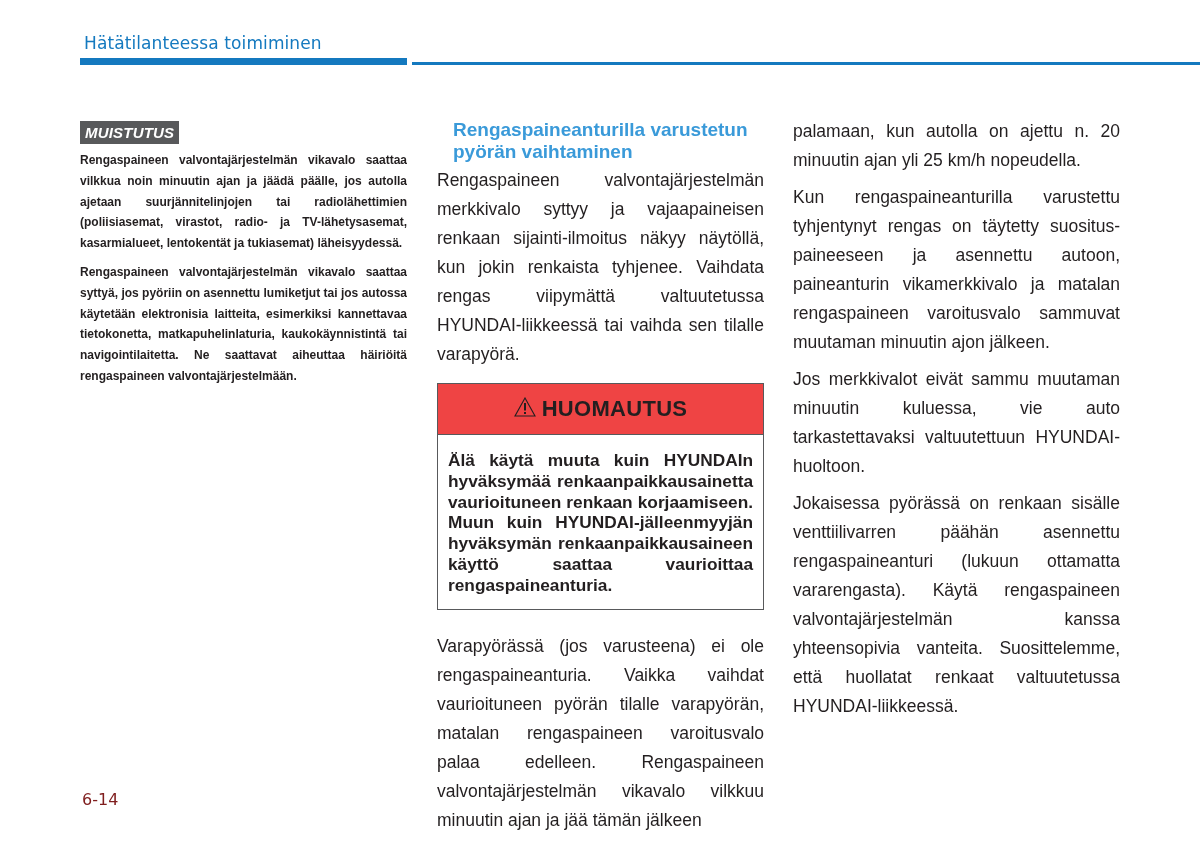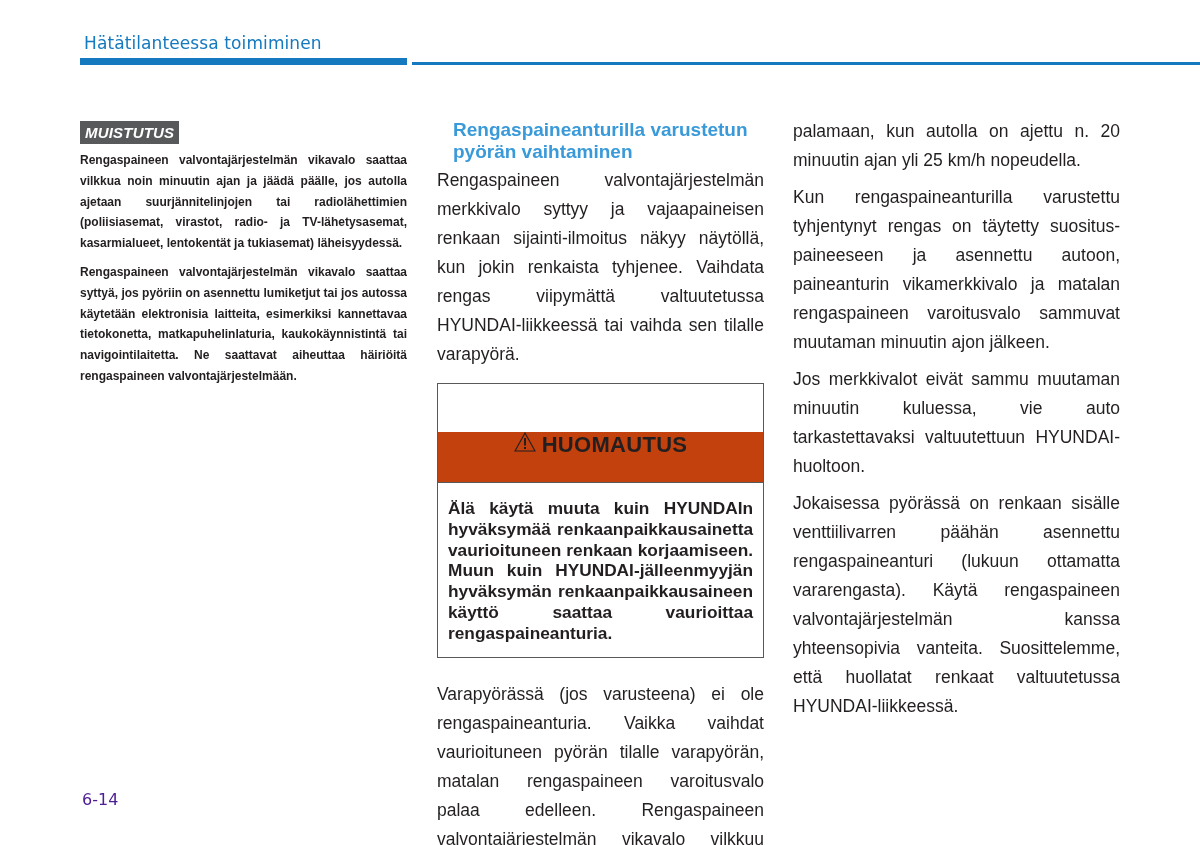--- a/index.html
+++ b/index.html
@@ -29,28 +29,28 @@
   p { margin: 0; text-align: justify; }
   .bold-p { font-weight: bold; font-size: 12px; line-height: 20.8px; margin-bottom: 8px; }
   .reg-p { font-size: 17.5px; line-height: 29px; margin-bottom: 8px; }
   .section-heading {
     color: #3a9ad9; font-weight: bold; font-size: 19px; line-height: 21.5px; margin: 2px 0 4px 16px;
   }
   .caution-box {
     border: 1.5px solid #58595b; margin-top: 14px; margin-bottom: 22px;
   }
   .caution-header {
-    background: #c2410c; border-bottom: 1.5px solid #58595b; height: 50px;
-    display: flex; justify-content: center; gap: 6px; margin-top: 48px;
+    background: #ef4444; border-bottom: 1.5px solid #58595b; height: 50px;
+    display: flex; align-items: center; justify-content: center; gap: 6px;
   }
   .caution-title { font-weight: bold; font-size: 22px; letter-spacing: 0.3px; }
   .caution-body { padding: 15px 10px 13px 10px; }
   .caution-body p { font-weight: bold; font-size: 17.3px; line-height: 20.8px; }
   .page-number {
-    position: absolute; left: 82px; top: 790px; font-family: "DejaVu Sans", sans-serif; font-size: 16px; color: #4c1d95;
+    position: absolute; left: 82px; top: 790px; font-family: "DejaVu Sans", sans-serif; font-size: 16px; color: #7f1d1d;
   }
 </style>
 </head>
 <body>
 
 <div class="header-title">Hätätilanteessa toimiminen</div>
 <div class="header-bar-thick"></div>
 <div class="header-bar-thin"></div>
 
 <div class="col col1">

